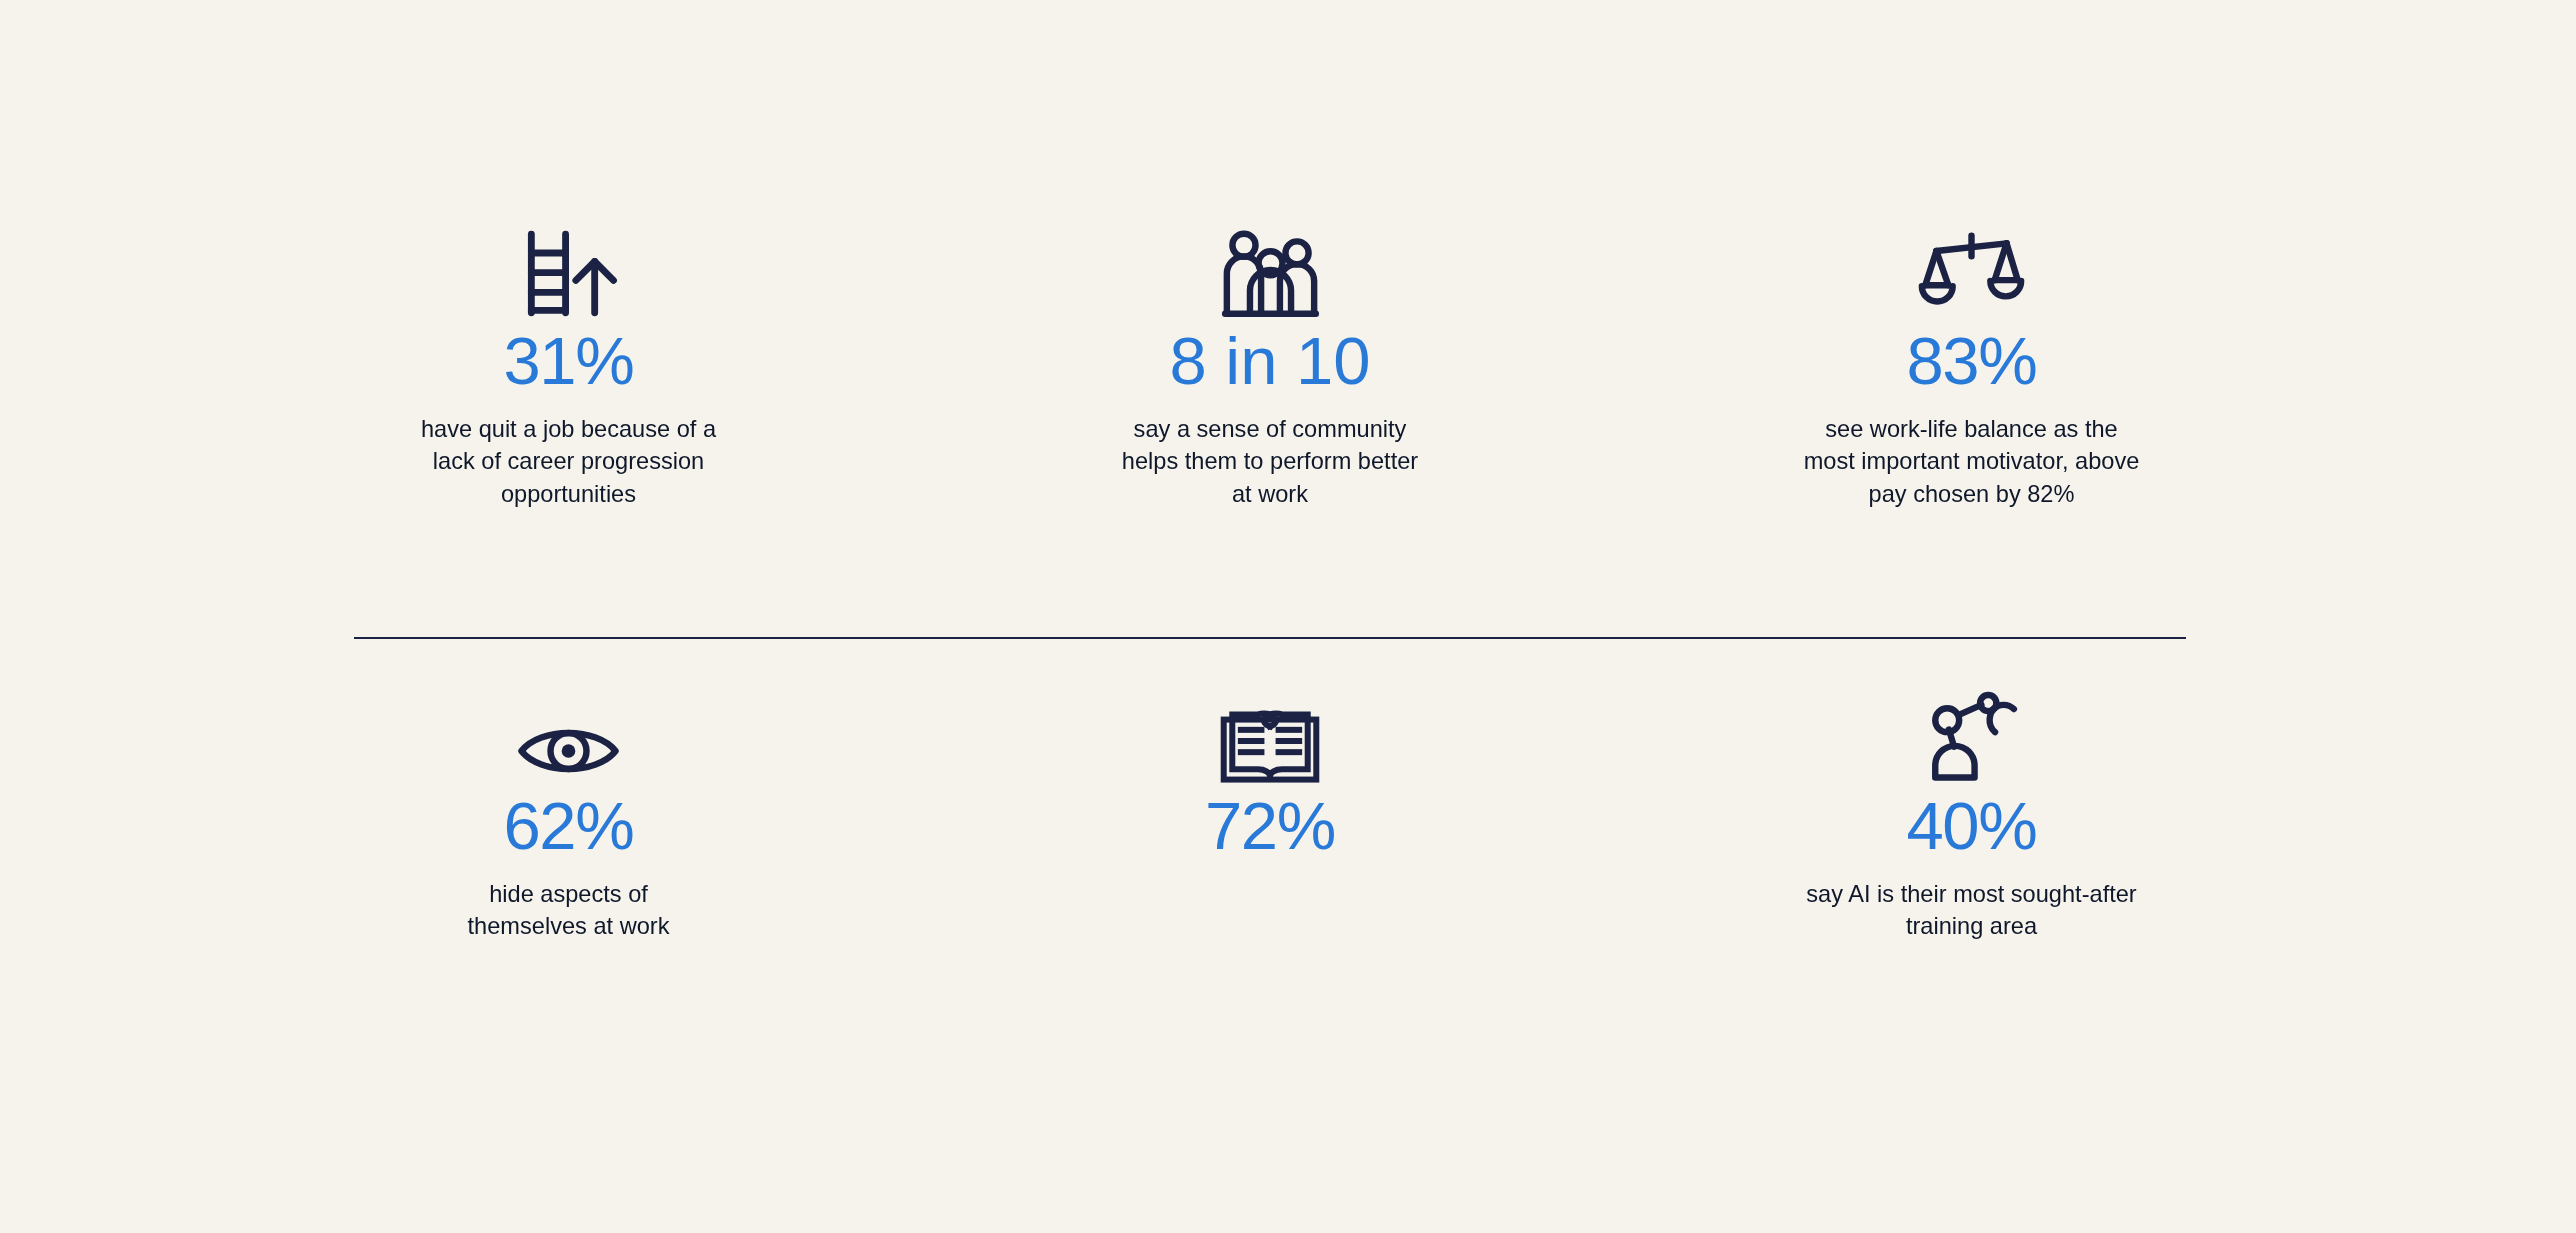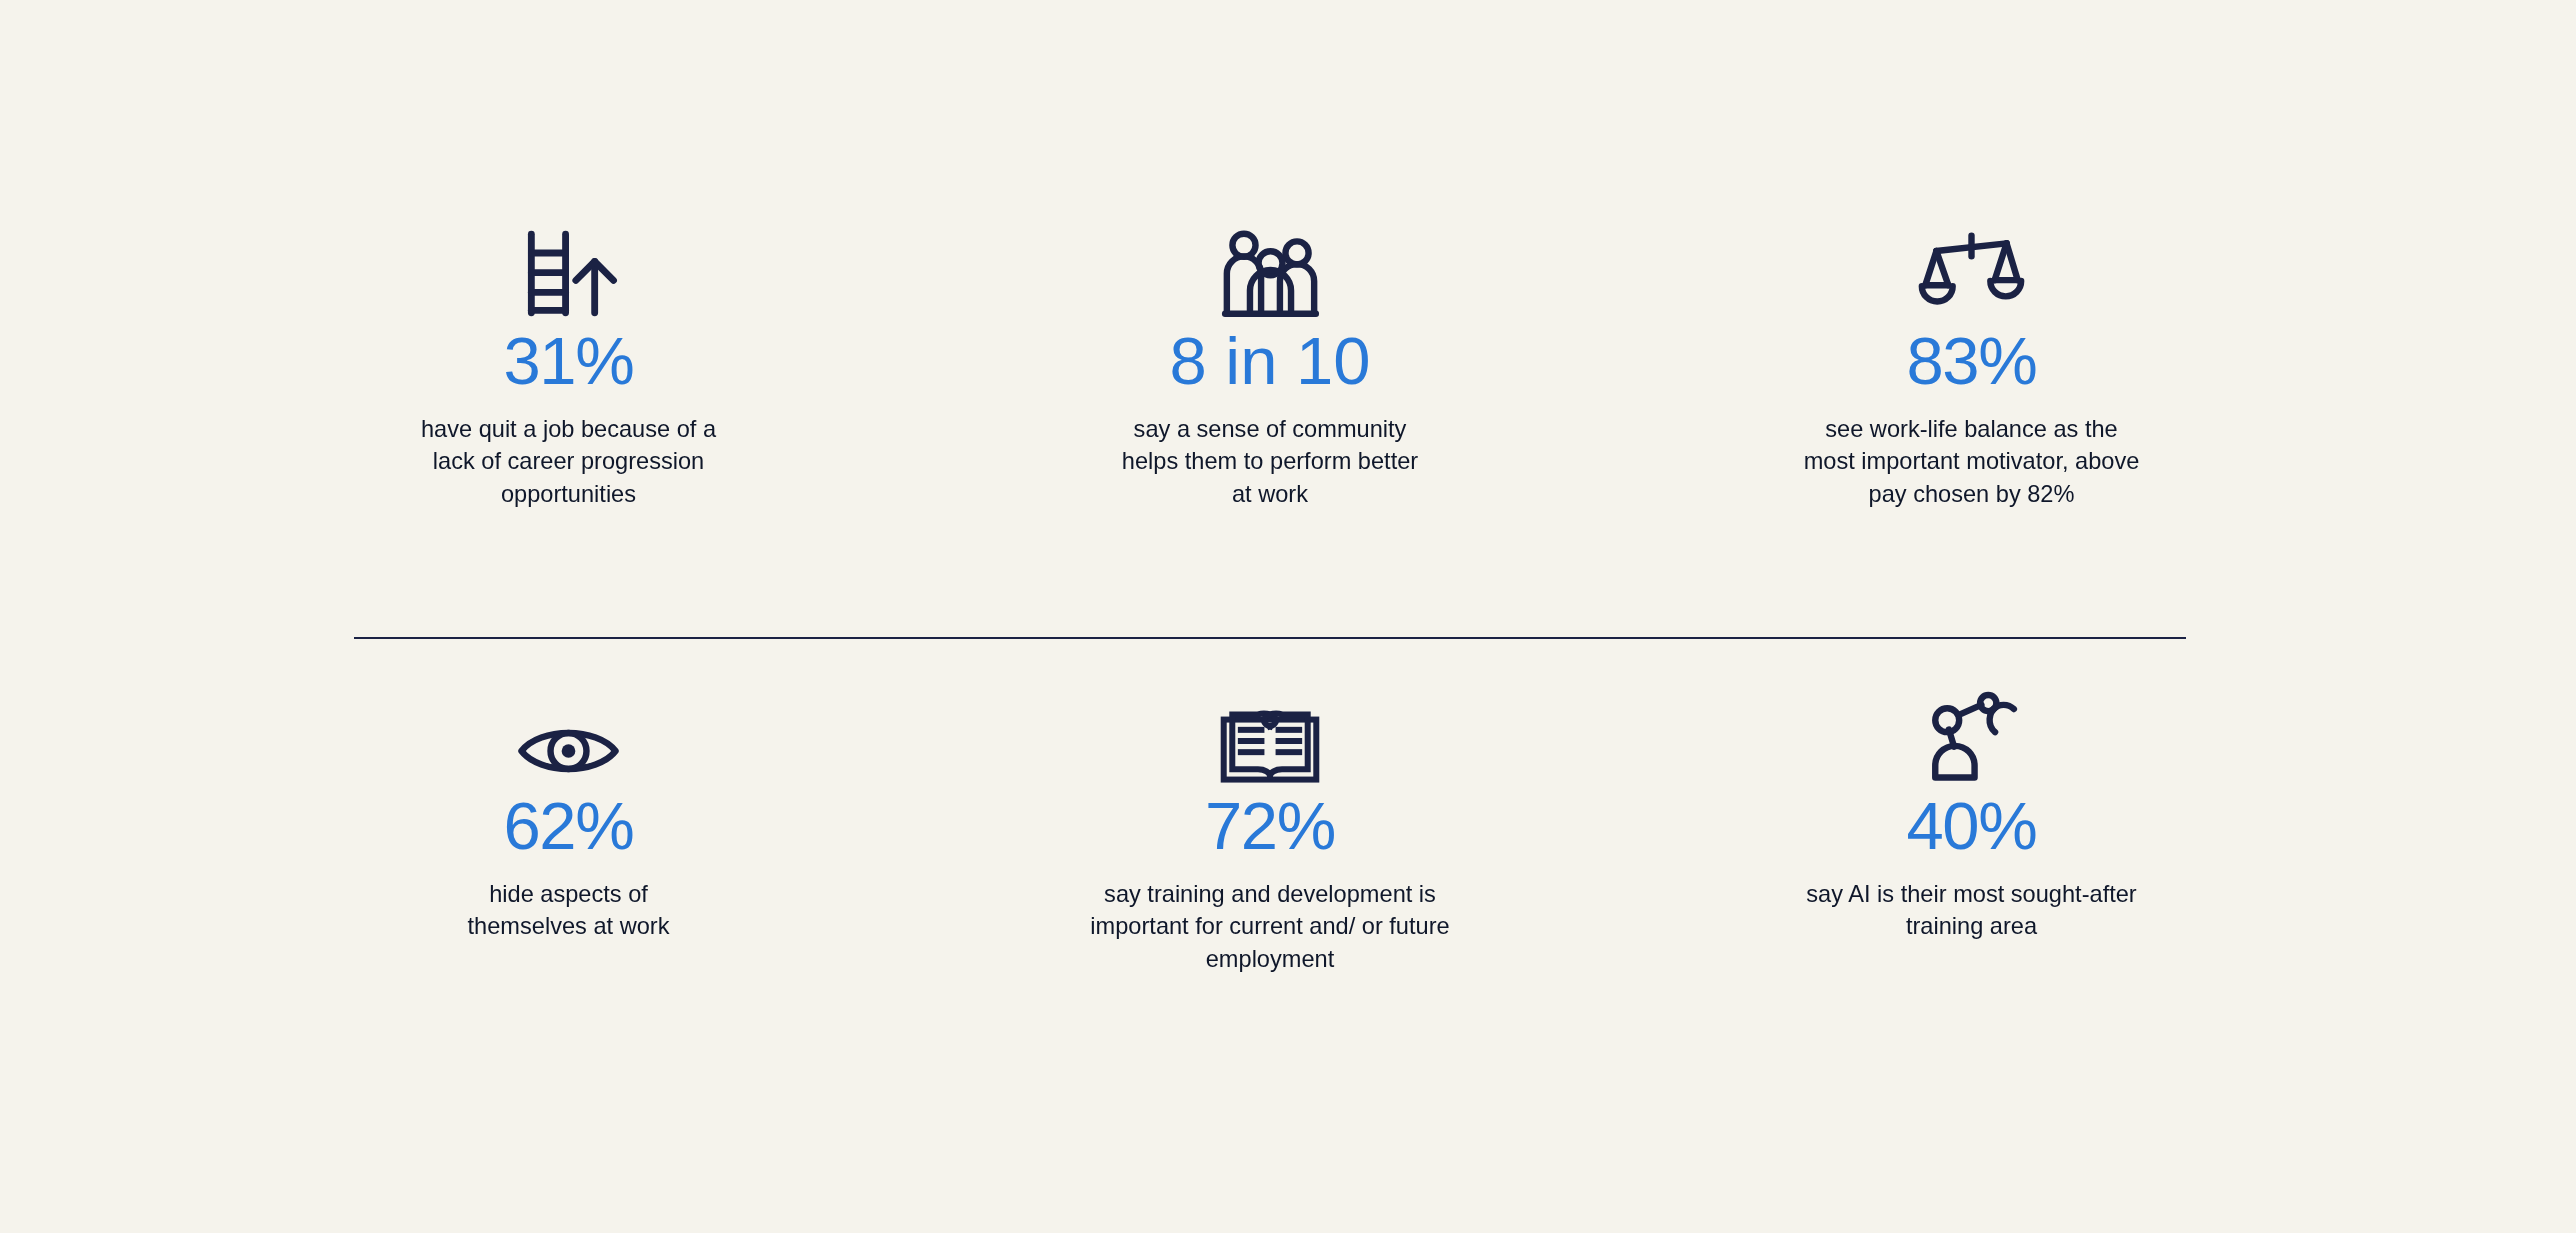--- a/index.html
+++ b/index.html
@@ -207,21 +207,20 @@
             <line x1="24" y1="22" x2="48" y2="22"></line>
             <line x1="24" y1="35" x2="48" y2="35"></line>
             <line x1="24" y1="48" x2="48" y2="48"></line>
 
             <line x1="68" y1="22" x2="92" y2="22"></line>
             <line x1="68" y1="35" x2="92" y2="35"></line>
             <line x1="68" y1="48" x2="92" y2="48"></line>
           </svg>
         </div>
         <div class="stat-value">72%</div>
-        <div class="stat-desc">say training and development is important for current and/ or future employment</div>
       </div>
 
       <div class="stat-card card-8">
         <div class="icon-box">
           <svg width="94" height="88" viewBox="0 0 110 102" fill="none" stroke="#1b2244" stroke-width="7.5" stroke-linecap="round" stroke-linejoin="round">
 
             <path d="M12 96 L12 82 a23 23 0 0 1 46 0 L58 96 Z"></path>
 
             <line x1="34" y1="60" x2="28" y2="40"></line>
 

